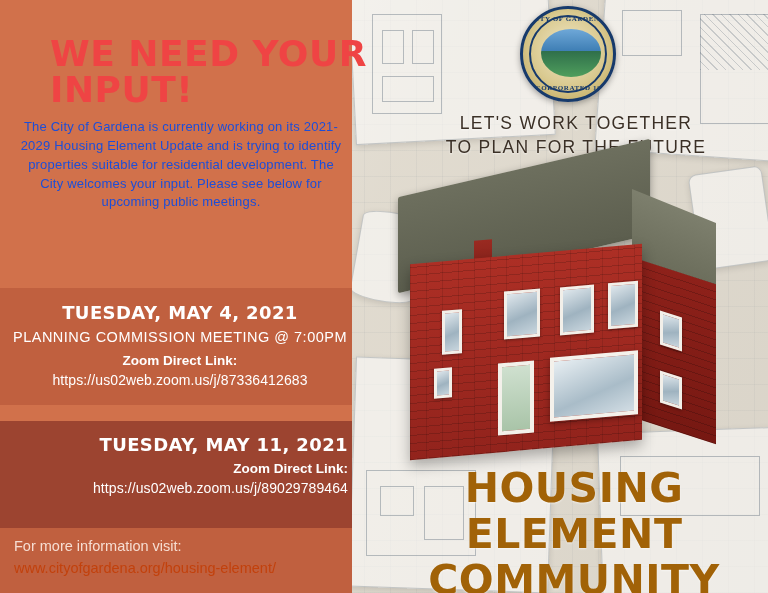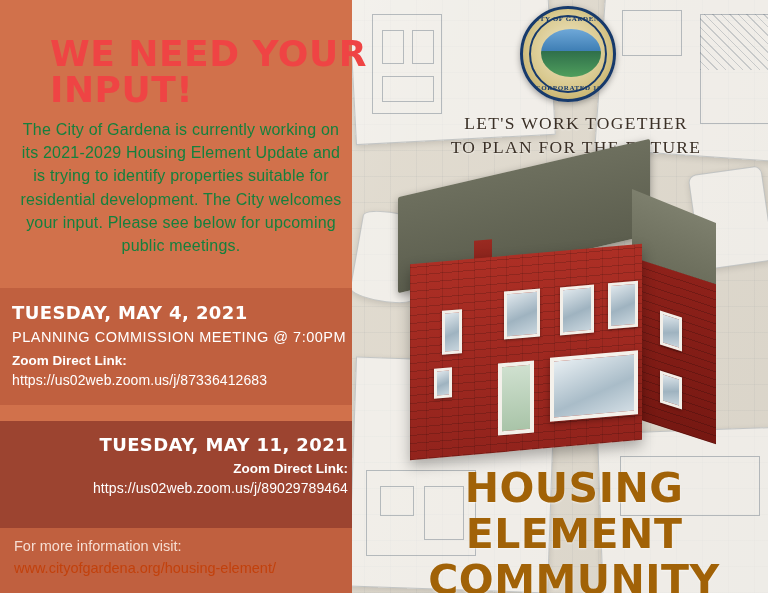--- a/index.html
+++ b/index.html
@@ -151,21 +151,21 @@
   
   .tagline {
     position: absolute;
     left: 396px; top: 112px;
     width: 360px;
     text-align: center;
     color: #3b3026;
     font-size: 17.5px;
     letter-spacing: 1.3px;
     line-height: 1.35;
-    font-family: Liberation Serif, serif;
+    font-family: Liberation Sans, sans-serif;
     text-shadow: 0 1px 2px rgba(255,255,255,0.65);
   }
   .bigtitle {
     position: absolute;
     left: 384px; top: 466px;
     width: 380px;
     text-align: center;
     color: #a16207;
     font-family: "DejaVu Sans", sans-serif;
     font-weight: bold;
@@ -217,22 +217,22 @@
     font-weight: bold;
     font-size: 36px;
     letter-spacing: 0.5px;
     line-height: 1;
     margin-left: 34px;
   }
   .intro {
     position: absolute;
     left: 16px; top: 118px;
     width: 330px;
-    color: #15803d;
-    font-size: 16px;
+    color: #1d4ed8;
+    font-size: 13px;
     line-height: 1.45;
     text-align: center;
     letter-spacing: 0.2px;
   }
 
   .mtg {
     position: absolute;
     left: 12px;
     width: 336px;
     color: #ffffff;
@@ -254,21 +254,21 @@
     font-weight: bold;
     margin-bottom: 3px;
   }
   .mtg .zoomlink {
     font-size: 14px;
     letter-spacing: 0.1px;
     text-decoration: none;
     color: #ffffff;
     display: inline-block;
   }
-  .mtg1 { top: 302px; }
+  .mtg1 { top: 302px; text-align: center; }
   .mtg2 { top: 434px; text-align: right; }
 
   .footer {
     position: absolute;
     left: 14px; top: 536px;
     width: 336px;
     color: #f6ddd2;
     font-size: 14.5px;
     line-height: 1.5;
   }

